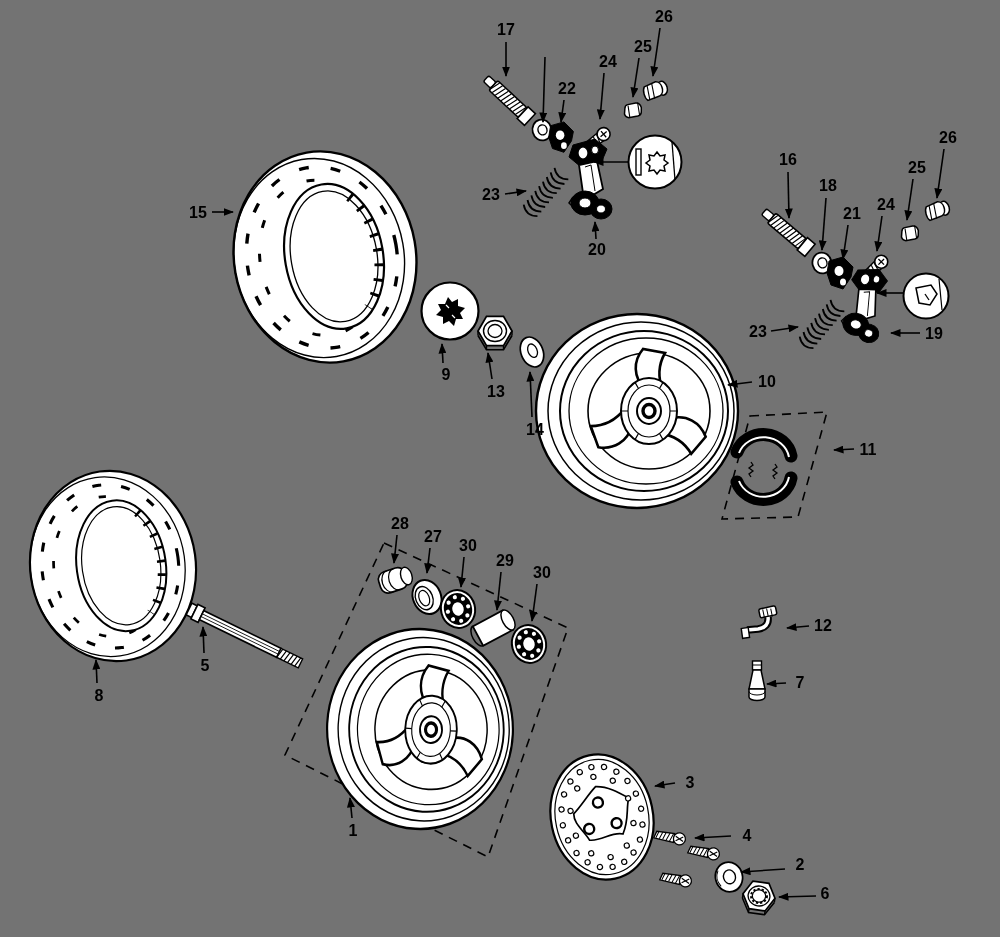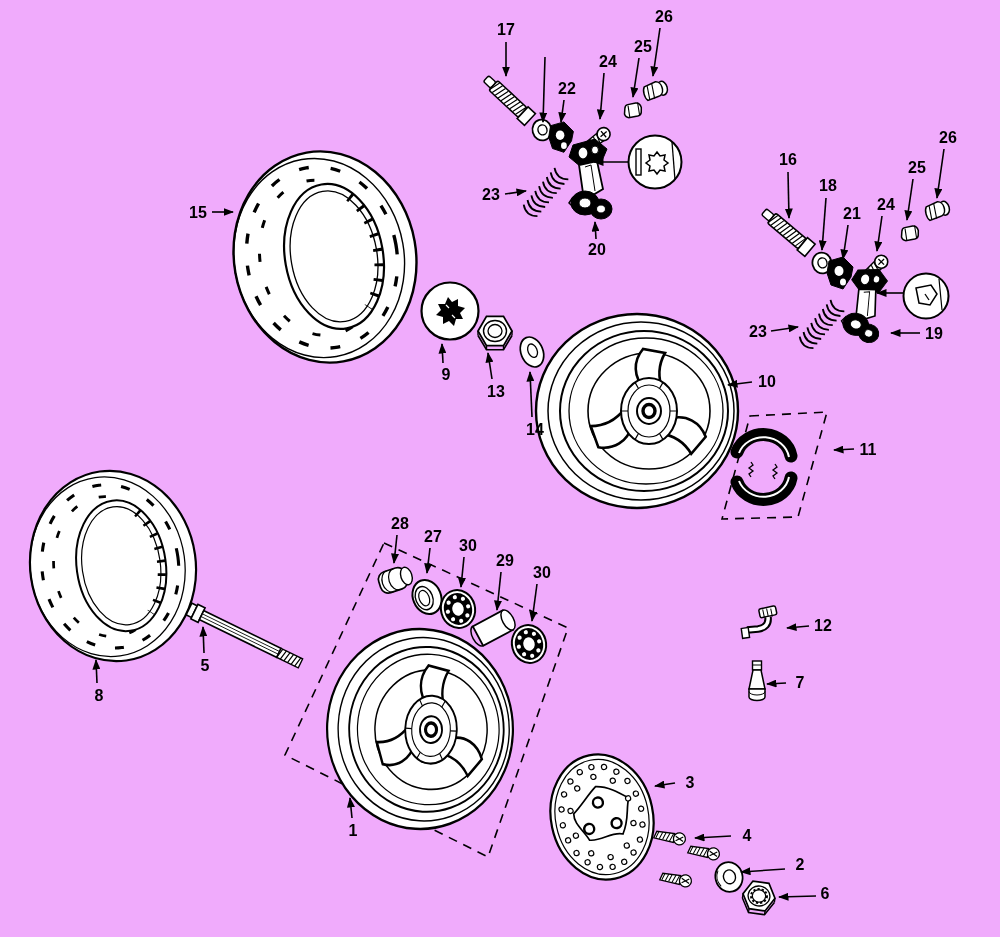--- a/index.html
+++ b/index.html
@@ -1,16 +1,16 @@
 <!DOCTYPE html>
 <html><head>
 <meta charset="utf-8">
 <style>
   html,body{margin:0;padding:0;background:#ffffff;}
-  .stage{width:1000px;height:937px;position:relative;background:#f0abfc;overflow:hidden;}
+  .stage{width:1000px;height:937px;position:relative;background:#737373;overflow:hidden;}
   svg{display:block;}
   .co-num{font-family:"Liberation Sans","DejaVu Sans",sans-serif;font-weight:bold;font-size:16px;fill:#000;text-anchor:middle;}
   .co-line{stroke:#000;stroke-width:1.6;fill:none;}
 </style>
 </head>
 <body>
 
 <div class="stage">
 <svg id="diagram-svg" width="1000" height="937" viewBox="0 0 1000 937" xmlns="http://www.w3.org/2000/svg">
   <defs>

